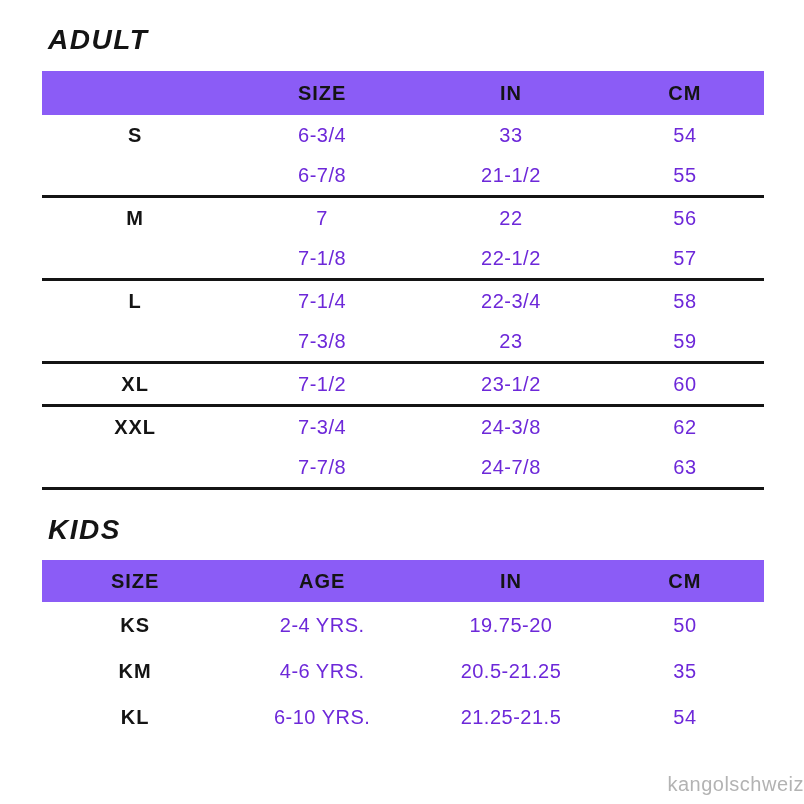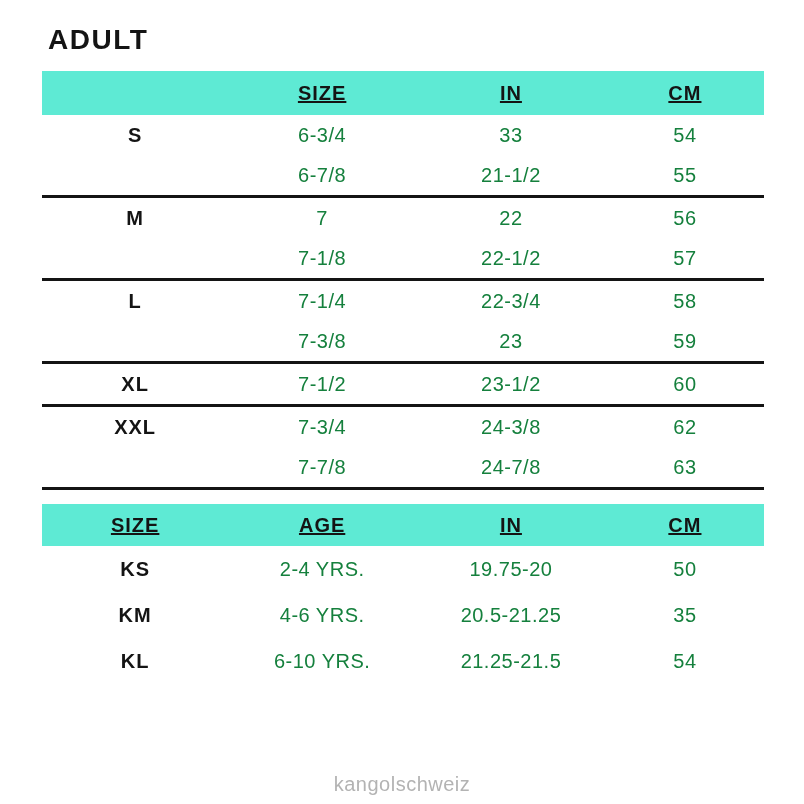--- a/index.html
+++ b/index.html
@@ -15,30 +15,30 @@
     width: 804px; height: 804px;
     padding: 24px 40px 0 42px;
   }
   .section-title {
     margin: 0 0 0 6px;
     font-size: 28px;
     line-height: 32px;
     font-weight: 700;
     letter-spacing: 1.5px;
     color: #141414;
+    font-style: italic;
   }
   .section-title.kids { margin-top: 24px; }
   .size-table { width: 722px; }
   .thead {
     display: flex;
     align-items: center;
     height: 44px;
     margin-top: 15px;
-    background: #5eead4;
-    text-decoration: underline;
+    background: #8b5cf6;
   }
   .thead.kids-head { height: 42px; margin-top: 14px; }
   .cell { text-align: center; }
   .c0 { width: 25.8%; }
   .c1 { width: 26.0%; }
   .c2 { width: 26.3%; }
   .c3 { width: 21.9%; }
   .thead .cell {
     font-size: 20px;
     font-weight: 700;
@@ -48,33 +48,33 @@
   .group { border-bottom: 3px solid #141414; }
   .row {
     display: flex;
     align-items: center;
     height: 40px;
   }
   .row .cell {
     font-size: 20px;
     font-weight: 300;
     letter-spacing: 0.5px;
-    color: #15803d;
+    color: #6d28d9;
   }
   .row .cell.label-cell {
     font-weight: 700;
     letter-spacing: 1px;
     color: #141414;
   }
   .kids-row { height: 46px; justify-content: flex-end; }
   .watermark {
     position: absolute;
     left: 0; top: 773px;
     width: 804px;
-    text-align: center;
+    text-align: right;
     font-size: 20px;
     letter-spacing: 0.5px;
     color: #b3b3b3;
   }
 </style>
 </head>
 <body>
 
 <div class="page">
 
@@ -148,20 +148,21 @@
           <div class="row">
             <div class="cell c0 label-cell"></div>
             <div class="cell c1">7-7/8</div>
             <div class="cell c2">24-7/8</div>
             <div class="cell c3">63</div>
           </div>
         </div>
       </div>
   </div>
 
+  <h1 class="section-title kids">KIDS</h1>
 
   <div class="size-table">
     <div class="thead kids-head">
       <div class="cell c0">SIZE</div>
       <div class="cell c1">AGE</div>
       <div class="cell c2">IN</div>
       <div class="cell c3">CM</div>
     </div>
     <div id="kids-body">
         <div class="row kids-row">

